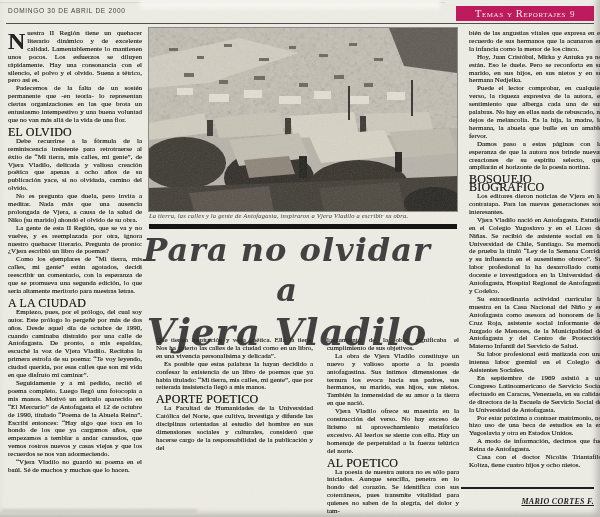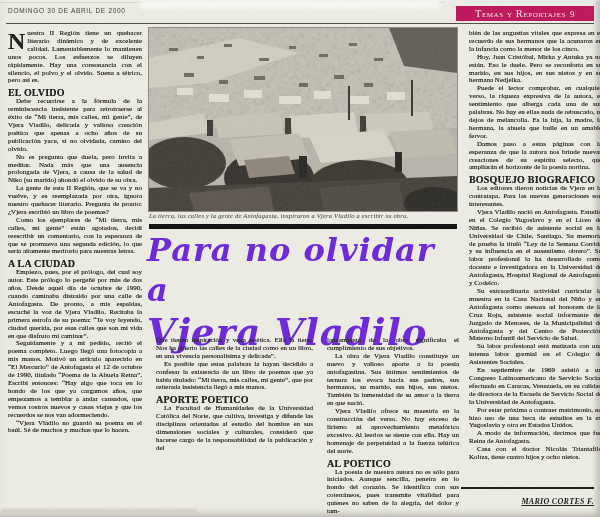--- a/index.html
+++ b/index.html
@@ -28,21 +28,21 @@
 
   .col {
     position:absolute; text-align:justify;
     font-size:7px; line-height:7.9px;
     overflow:hidden;
     text-shadow:0 0 .35px rgba(48,46,42,.75);
   }
   .col p { margin:0; text-indent:8px; }
   .col p.noindent { text-indent:0; }
   .colhead {
-    font-weight:bold; font-size:10px; letter-spacing:.2px;
+    font-weight:normal; font-size:12px; letter-spacing:.2px;
     margin:4px 0 1px; text-indent:0; color:#232220;
   }
   .col1 { left:8px;  top:30px;  width:134px; height:478px; }
   .col2 { left:156px; top:337px; width:157px; height:176px; }
   .col3 { left:327px; top:337px; width:132px; height:176px; }
   .col4 { left:461px; top:30px;  width:133px; height:455px;margin-left:8px; }
 
   .dropcap {
     float:left; font-size:24px; line-height:20px;
     padding:1px 2px 0 0; color:#232220; font-weight:bold;
@@ -51,22 +51,22 @@
   .photo {
     position:absolute; left:149px; top:28px; width:308px; height:183px;
     outline:1px solid #8e8b84;
   }
   .caption {
     position:absolute; left:149px; top:212px; width:308px;
     font-style:italic; font-size:6.5px; letter-spacing:.2px; color:#34322e;
   }
   .title-bar { position:absolute; left:149px; top:224px; width:308px; height:5px; background:#131210; }
   .title-block {
-    position:absolute; left:147px; top:230px; width:312px; height:106px;
-    text-align:left; color:#6d28d9;
+    position:absolute; left:131px; top:230px; width:312px; height:106px;
+    text-align:center; color:#404040;
     font-family:"DejaVu Serif", serif; font-style:italic;
   }
   .title-l1 { font-size:32px; line-height:40px; font-weight:bold; letter-spacing:1px; }
   .title-l2 { font-size:37px; line-height:52px; font-weight:bold; letter-spacing:1px; margin-top:-4px; }
 
   .byline-box {
     position:absolute; left:461px; top:487px; width:133px;
     border-top:2px solid #1d1c1a; padding-top:1px; text-align:right;
   }
   .byline-box span {
@@ -172,41 +172,42 @@
 
   <div class="caption">La tierra, las calles y la gente de Antofagasta, inspiraron a Vjera Vladilo a escribir su obra.</div>
   <div class="title-bar"></div>
   <div class="title-block">
     <div class="title-l1">Para no olvidar a</div>
     <div class="title-l2">Vjera Vladilo</div>
   </div>
 
   <div class="col col1">
     <p class="noindent"><span class="dropcap">N</span><span>uestra II Región tiene un quehacer literario dinámico y de excelente calidad. Lamentablemente lo mantienen unos pocos. Los esfuerzos se diluyen rápidamente. Hay una consonancia con el silencio, el polvo y el olvido. Suena a tétrico, pero así es.</span></p>
+    <p>Padecemos de la falta de un sostén permanente que -en teoría- lo representan ciertas organizaciones en las que brota un entusiasmo intempestivo y una buena voluntad que no van más allá de la vida de una flor.</p>
     <div class="colhead">EL OLVIDO</div>
     <p>Debe recurrirse a la fórmula de la reminiscencia insistente para retrotraerse al éxito de “Mi tierra, mis calles, mi gente”, de Vjera Vladilo, delicada y valiosa creación poética que apenas a ocho años de su publicación yace, si no olvidada, camino del olvido.</p>
     <p>No es pregunta que duela, pero invita a meditar. Nada más que una ausencia prolongada de Vjera, a causa de la salud de Niko (su marido) ahondó el olvido de su obra.</p>
     <p>La gente de esta II Región, que se va y no vuelve, y es reemplazada por otra, ignora nuestro quehacer literario. Pregunta de pronto: ¿Vjera escribió un libro de poemas?</p>
     <p>Como los ejemplares de “Mi tierra, mis calles, mi gente” están agotados, decidí reescribir un comentario, con la esperanza de que se promueva una segunda edición, lo que sería altamente meritorio para nuestras letras.</p>
     <div class="colhead">A LA CIUDAD</div>
     <p>Empiezo, pues, por el prólogo, del cual soy autor. Este prólogo lo pergeñé por más de dos años. Desde aquel día de octubre de 1990, cuando caminaba distraído por una calle de Antofagasta. De pronto, a mis espaldas, escuché la voz de Vjera Vladilo. Recitaba la primera estrofa de su poema: “Te voy leyendo, ciudad querida, por esas calles que son mi vida en que disfruto mi caminar”.</p>
     <p>Seguidamente y a mi pedido, recitó el poema completo. Luego llegó una fotocopia a mis manos. Motivó un artículo aparecido en “El Mercurio” de Antofagasta el 12 de octubre de 1990, titulado “Poema de la Abuela Reina”. Escribí entonces: “Hay algo que toca en lo hondo de los que ya cargamos años, que empezamos a temblar a andar cansados, que vemos rostros nuevos y casas viejas y que los recuerdos se nos van adormeciendo.</p>
     <p>“Vjera Vladilo no guardó su poema en el baúl. Sé de muchos y muchas que lo hacen.</p>
   </div>
 
   <div class="col col2">
     <p class="noindent">Que tienen inspiración y vena poética. Ella la tiene. Nos ha abierto las calles de la ciudad como en un libro, en una vivencia personalísima y delicada”.</p>
     <p>Es posible que estas palabras la hayan decidido a confesar la existencia de un libro de poemas que ya había titulado: “Mi tierra, mis calles, mi gente”, que por reiterada insistencia llegó a mis manos.</p>
     <div class="colhead">APORTE POETICO</div>
     <p>La Facultad de Humanidades de la Universidad Católica del Norte, que cultiva, investiga y difunde las disciplinas orientadas al estudio del hombre en sus dimensiones sociales y culturales, consideró que hacerse cargo de la responsabilidad de la publicación y del</p>
   </div>
 
   <div class="col col3">
     <p class="noindent">lanzamiento de la obra significaba el cumplimiento de sus objetivos.</p>
-    <p>La obra de Vjera Vladilo constituye un nuevo y valioso aporte a la poesía antofagastina. Sus íntimos sentimientos de ternura los evoca hacia sus padres, sus hermanos, su marido, sus hijos, sus nietos. También la inmensidad de su amor a la tierra en que nació.</p>
+    <p>La obra de Vjera Vladilo constituye un nuevo y valioso aporte a la poesía antofagastina. Sus íntimos dimensiones de ternura los evoca hacia sus padres, sus hermanos, su marido, sus hijos, sus nietos. También la inmensidad de su amor a la tierra en que nació.</p>
     <p>Vjera Vladilo ofrece su maestría en la construcción del verso. No hay exceso de lirismo ni aprovechamiento metafórico excesivo. Al leerlos se siente con ella. Hay un homenaje de perpetuidad a la fuerza telúrica del norte.</p>
     <div class="colhead">AL POETICO</div>
     <p>La poesía de nuestra autora no es sólo para iniciados. Aunque sencilla, penetra en lo hondo del corazón. Se identifica con sus coterráneos, pues transmite vitalidad para quienes no saben de la alegría, del dolor y tam-</p>
   </div>
 
   <div class="col col4">
     <p class="noindent">bién de las angustias vitales que expresa en el recuerdo de sus hermanos que la acunaron en la infancia como la menor de los cinco.</p>
     <p>Hoy, Juan Cristóbal, Mirka y Antuka ya no están. Eso le duele. Pero se reconforta en su marido, en sus hijos, en sus nietos y en su hermana Nedjelka.</p>
     <p>Puede el lector comprobar, en cualquier verso, la riqueza expresiva de la autora, el sentimiento que alberga cada una de sus palabras. No hay en ellas nada de rebuscado, ni dejos de melancolía. Es la hija, la madre, la hermana, la abuela que bulle en un amable fervor.</p>
     <p>Damos paso a estas páginas con la esperanza de que la autora nos brinde nuevas creaciones de su espíritu selecto, que ampliarán el horizonte de la poesía nortina.</p>

